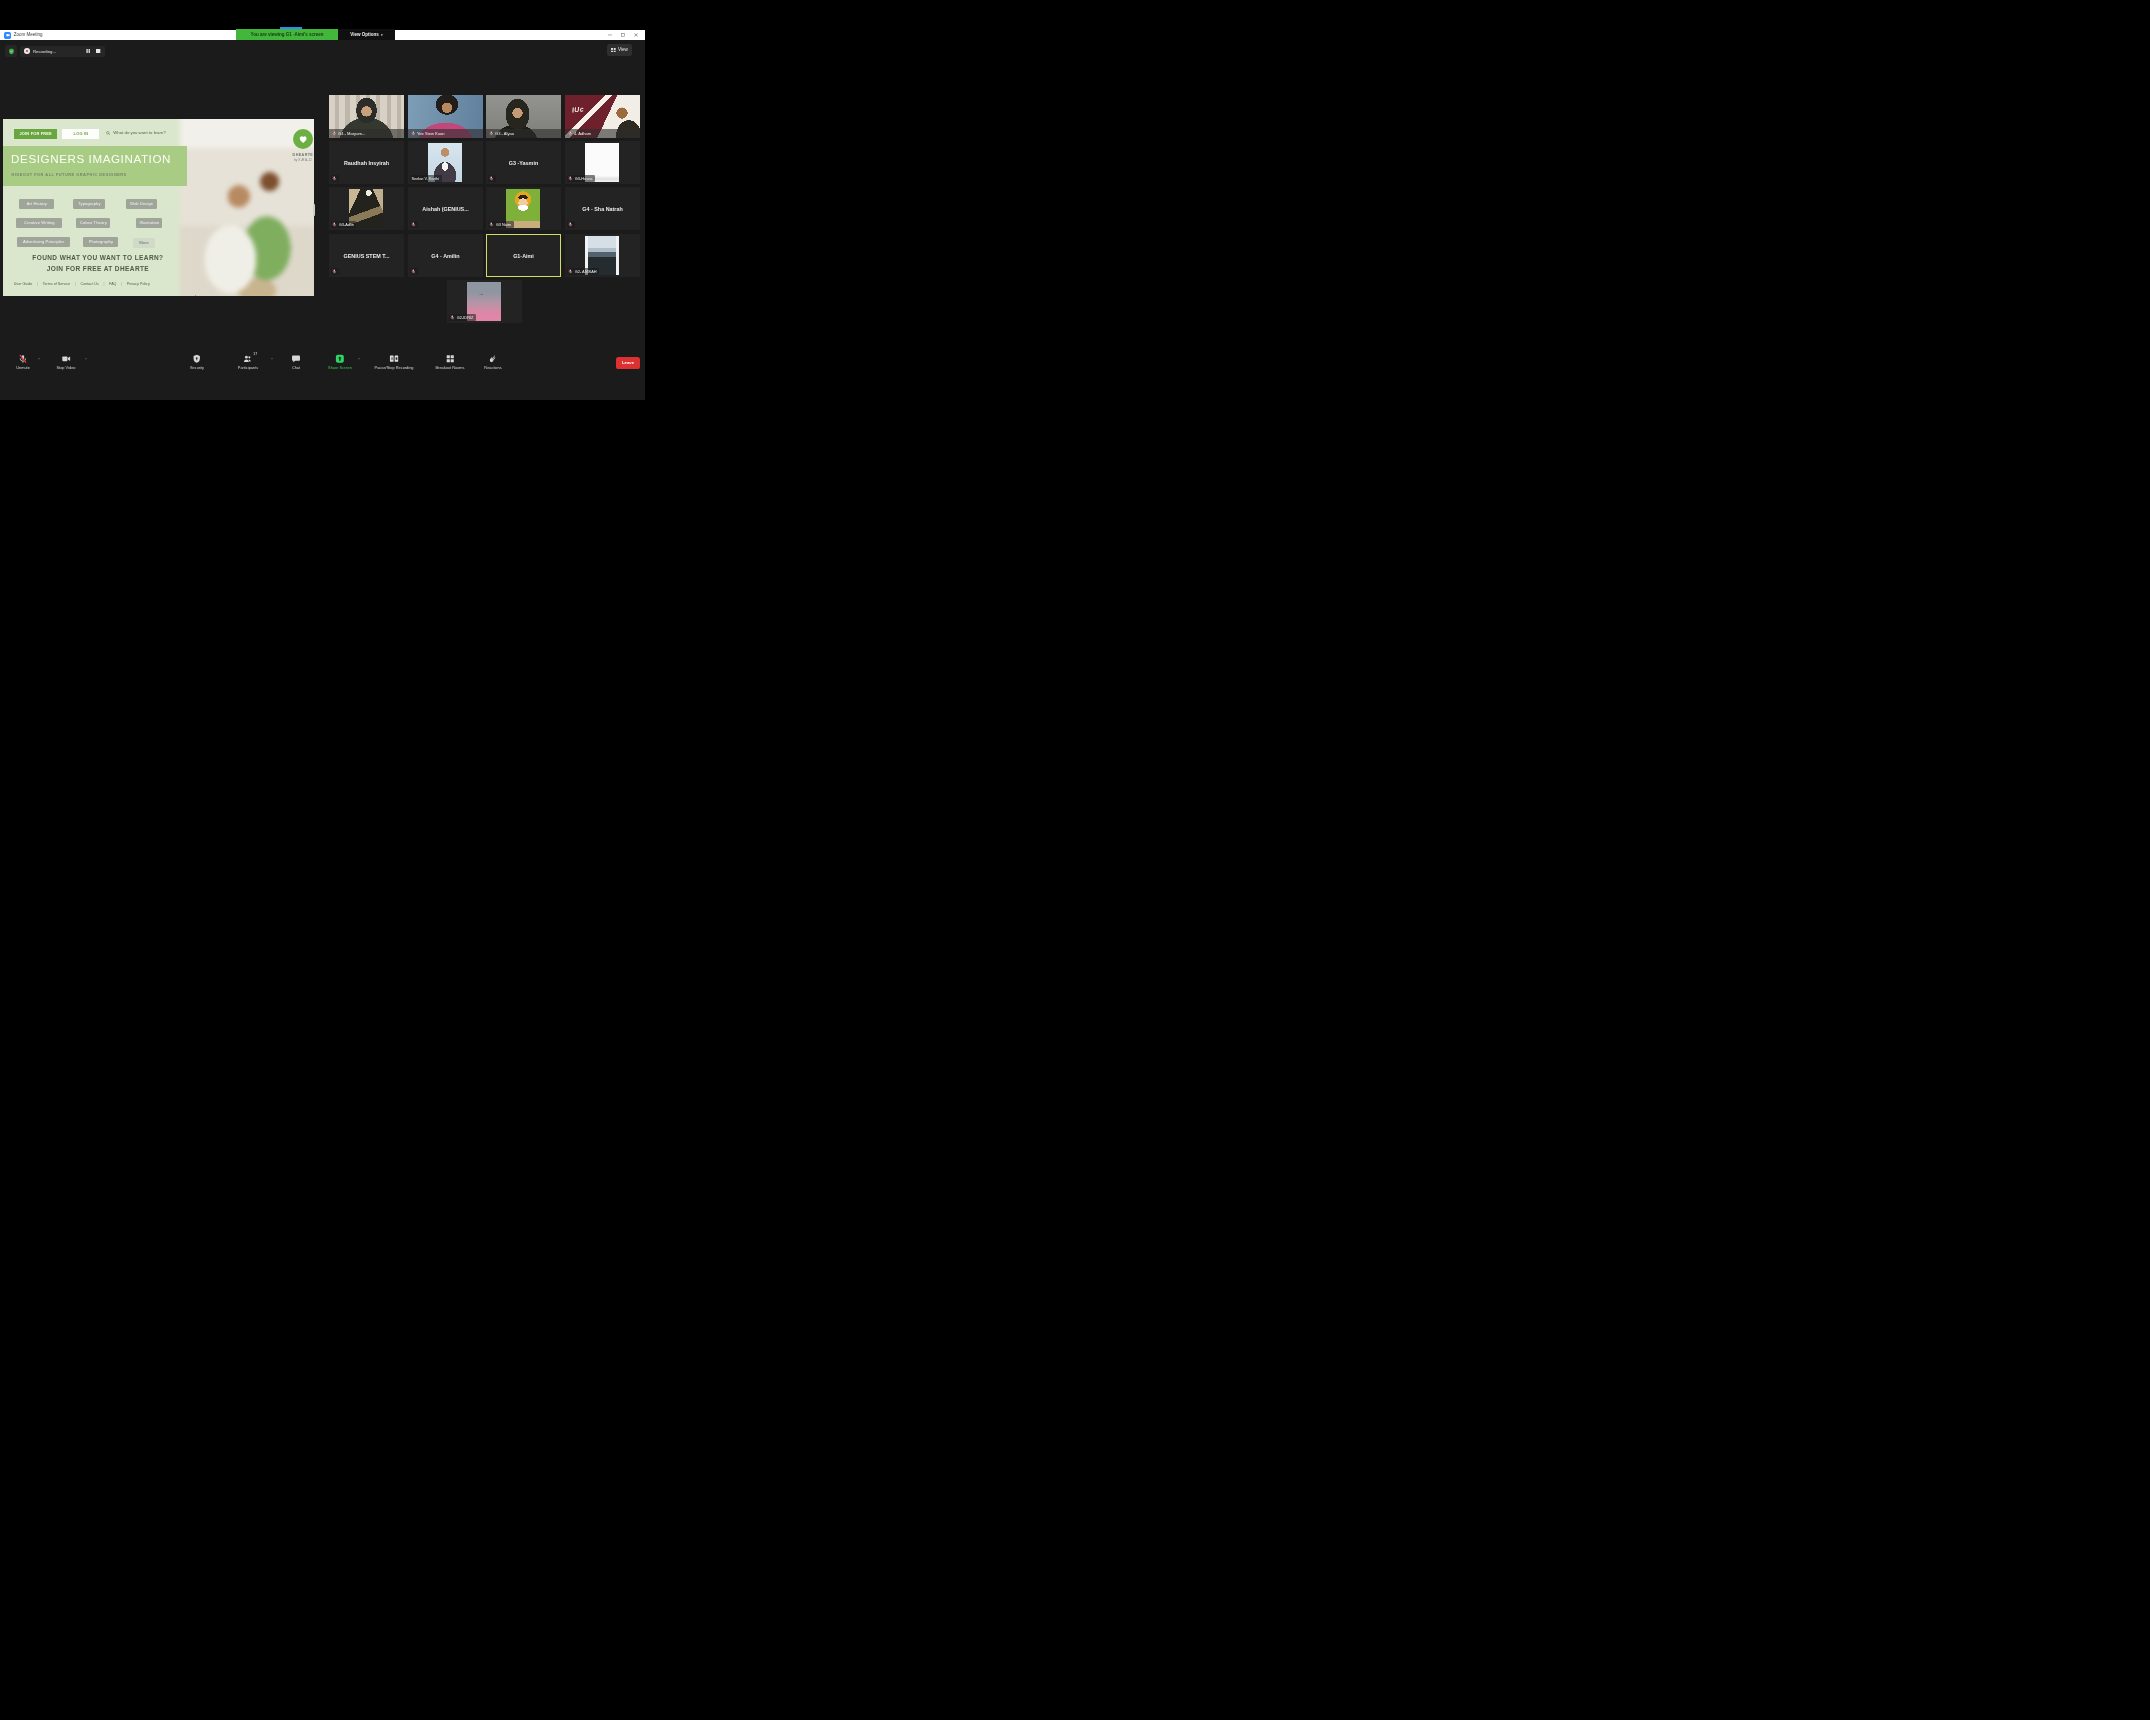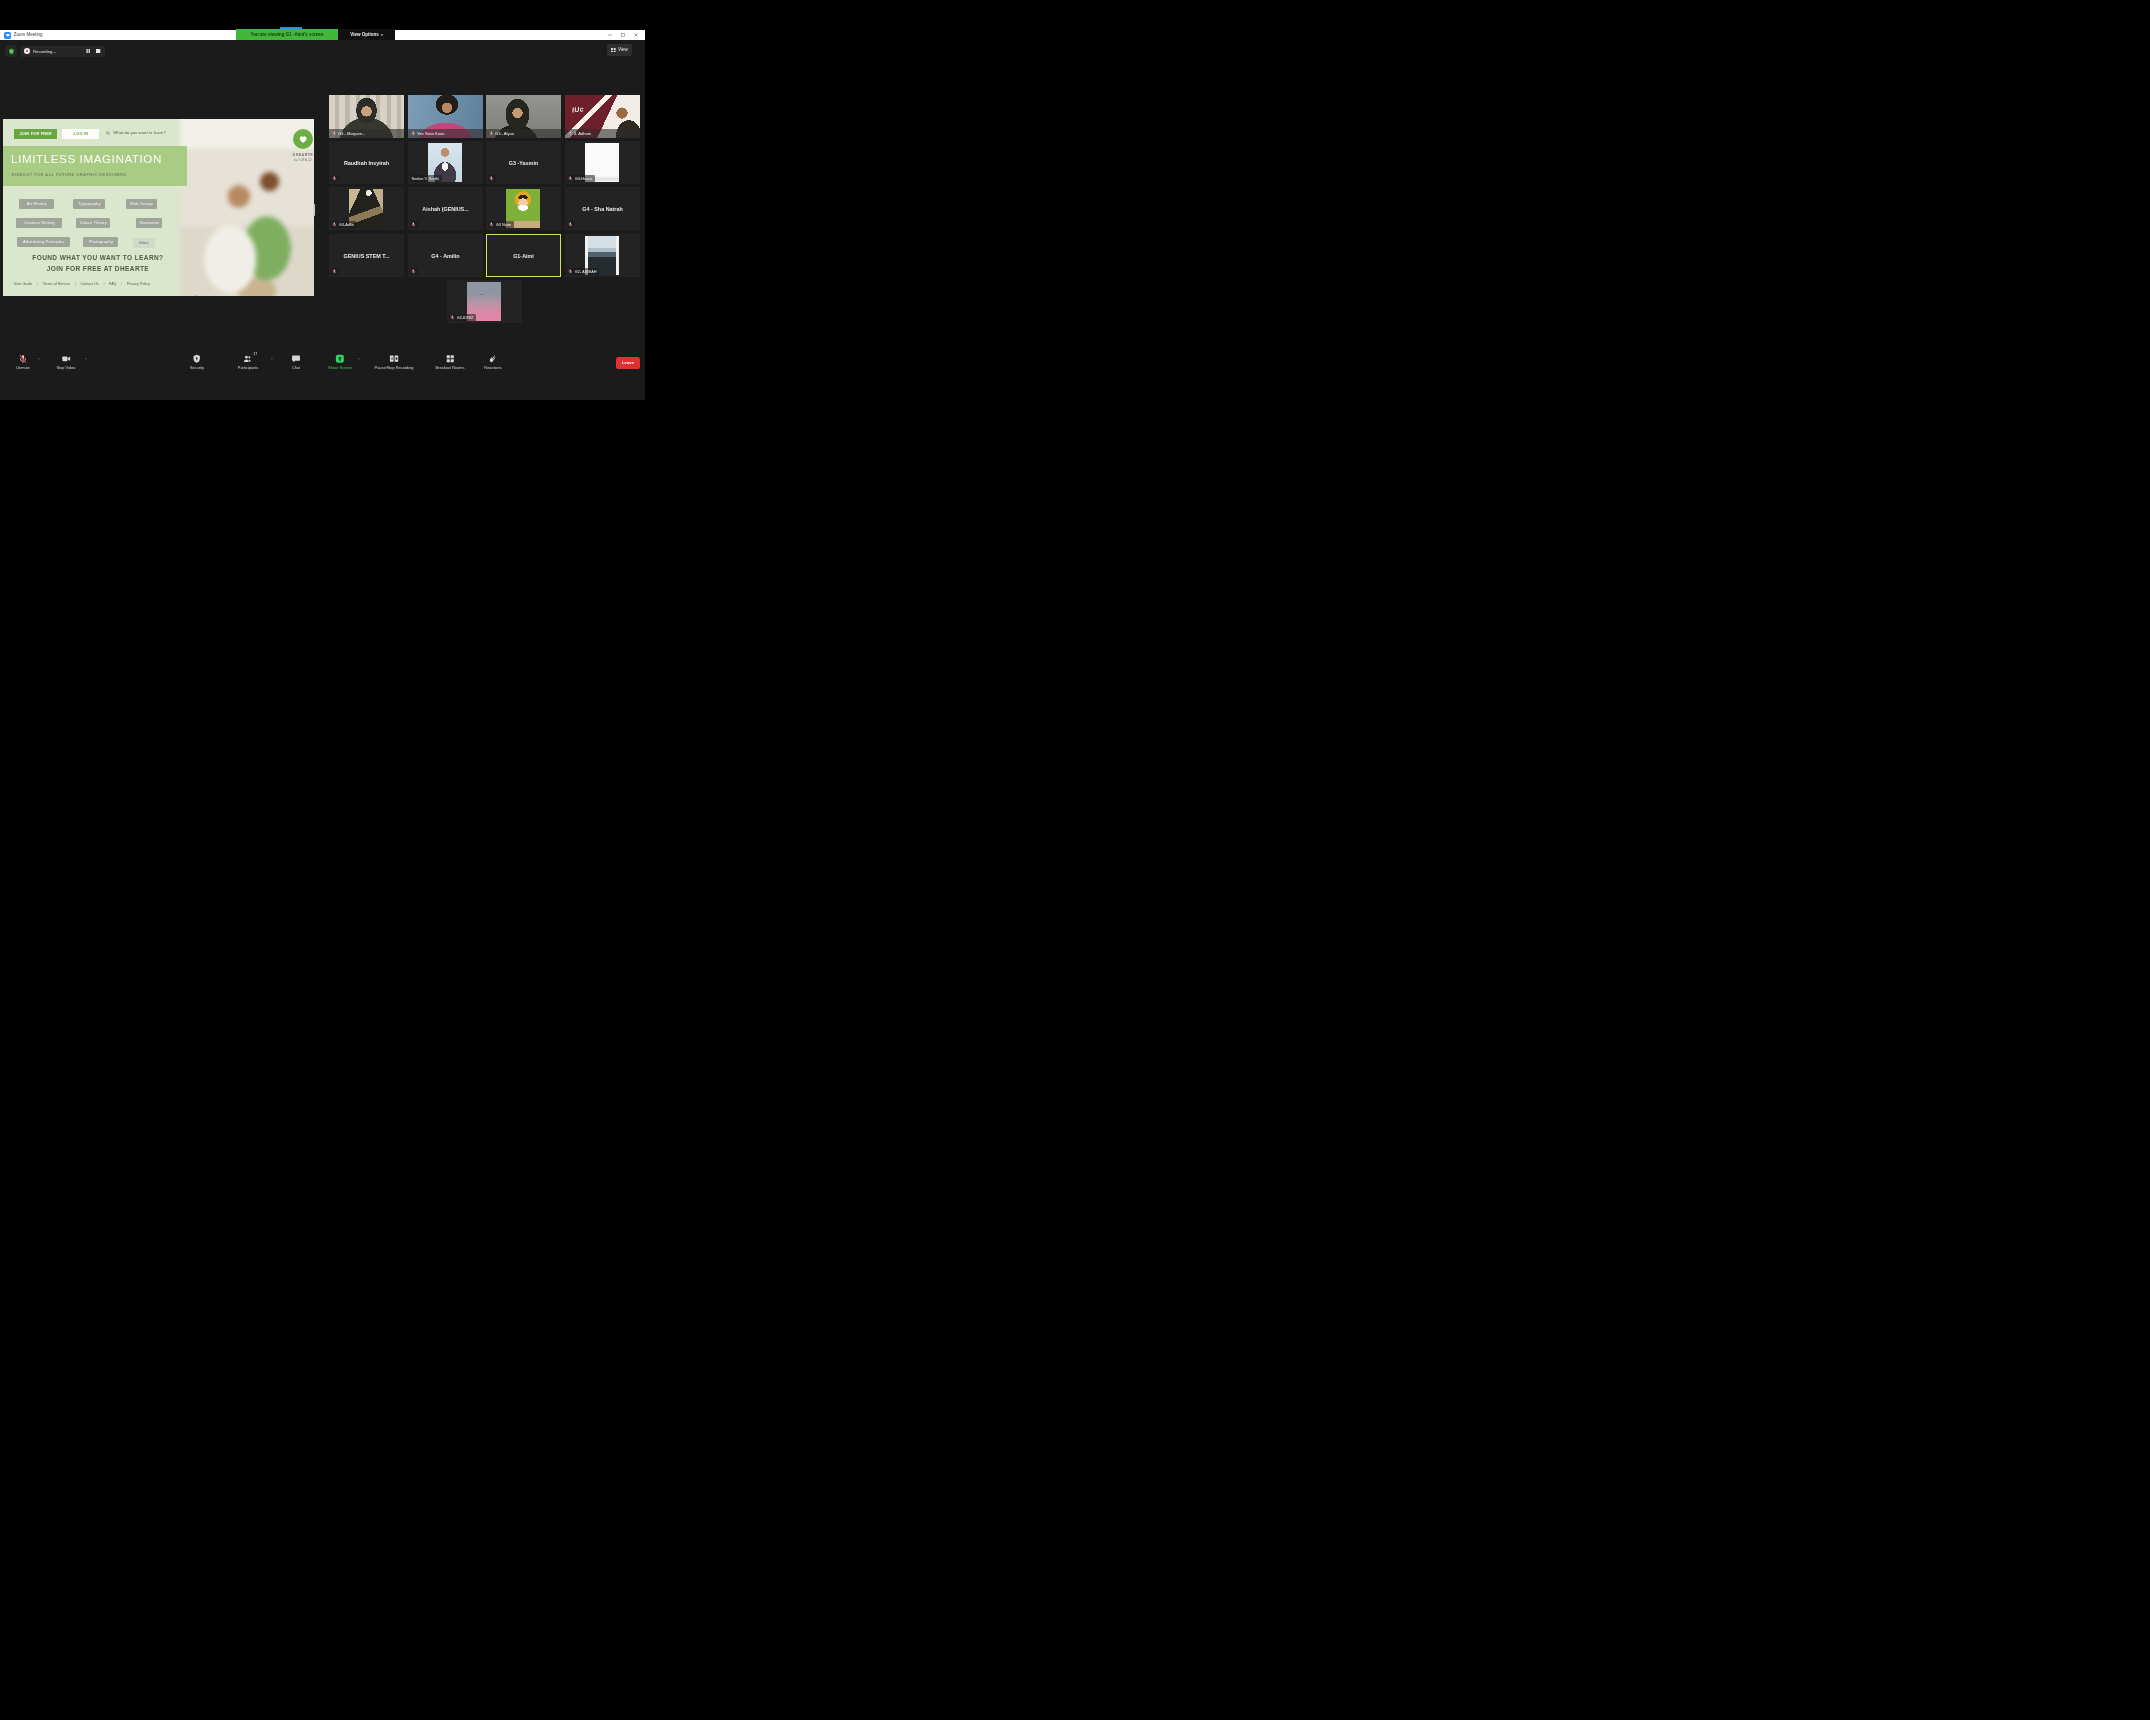--- a/index.html
+++ b/index.html
@@ -203,21 +203,21 @@
       <div class="sh-btn sh-join">JOIN FOR FREE</div>
       <div class="sh-btn sh-login">LOG IN</div>
       <div class="sh-search">
         <svg viewBox="0 0 12 12">
             <circle cx="5" cy="5" r="3.5" fill="none" stroke="#55654c" stroke-width="1.4"></circle>
             <line x1="8" y1="8" x2="11" y2="11" stroke="#55654c" stroke-width="1.4"></line>
           </svg>
         <span>What do you want to learn?</span>
       </div>
       <div class="head-band">
-        <div class="sh-heading">LIMITLESS IMAGINATION</div>
+        <div class="sh-heading">DESIGNERS IMAGINATION</div>
         <div class="sh-subheading">HIDEOUT FOR ALL FUTURE GRAPHIC DESIGNERS</div>
       </div>
       <div id="tags">
           <div class="tag" style="left: 16px; top: 80px; width: 35px;">Art History</div>
           <div class="tag" style="left: 70px; top: 80px; width: 32px;">Typography</div>
           <div class="tag" style="left: 123px; top: 80px; width: 30.5px;">Web Design</div>
           <div class="tag" style="left: 13px; top: 99px; width: 46px;">Creative Writing</div>
           <div class="tag" style="left: 73px; top: 99px; width: 34px;">Colour Theory</div>
           <div class="tag" style="left: 133px; top: 99px; width: 26px;">Illustration</div>
           <div class="tag" style="left: 13.8px; top: 118px; width: 53px;">Advertising Principles</div>

